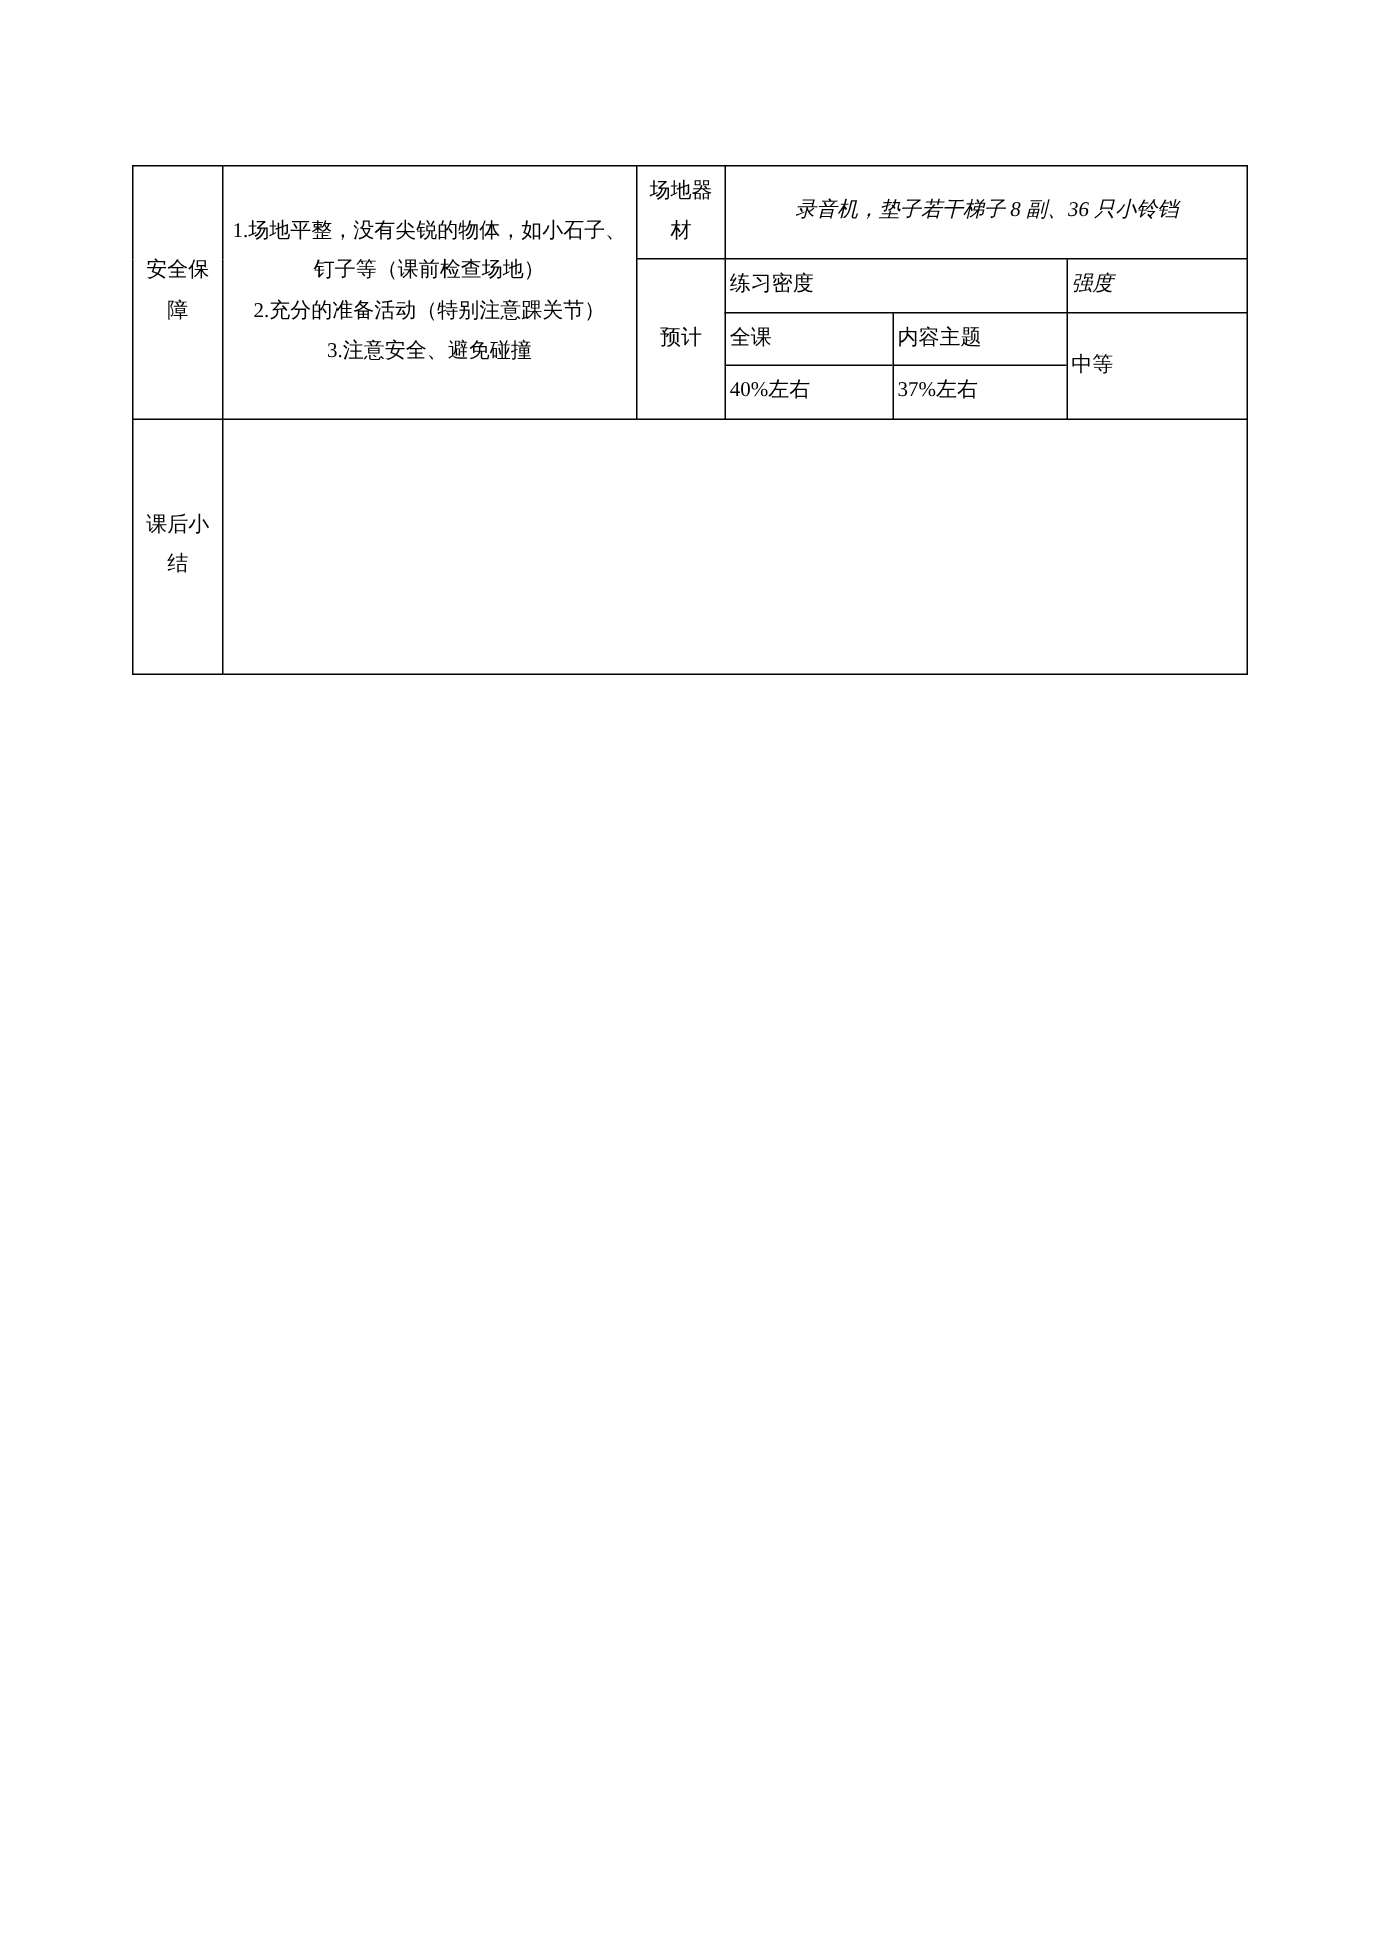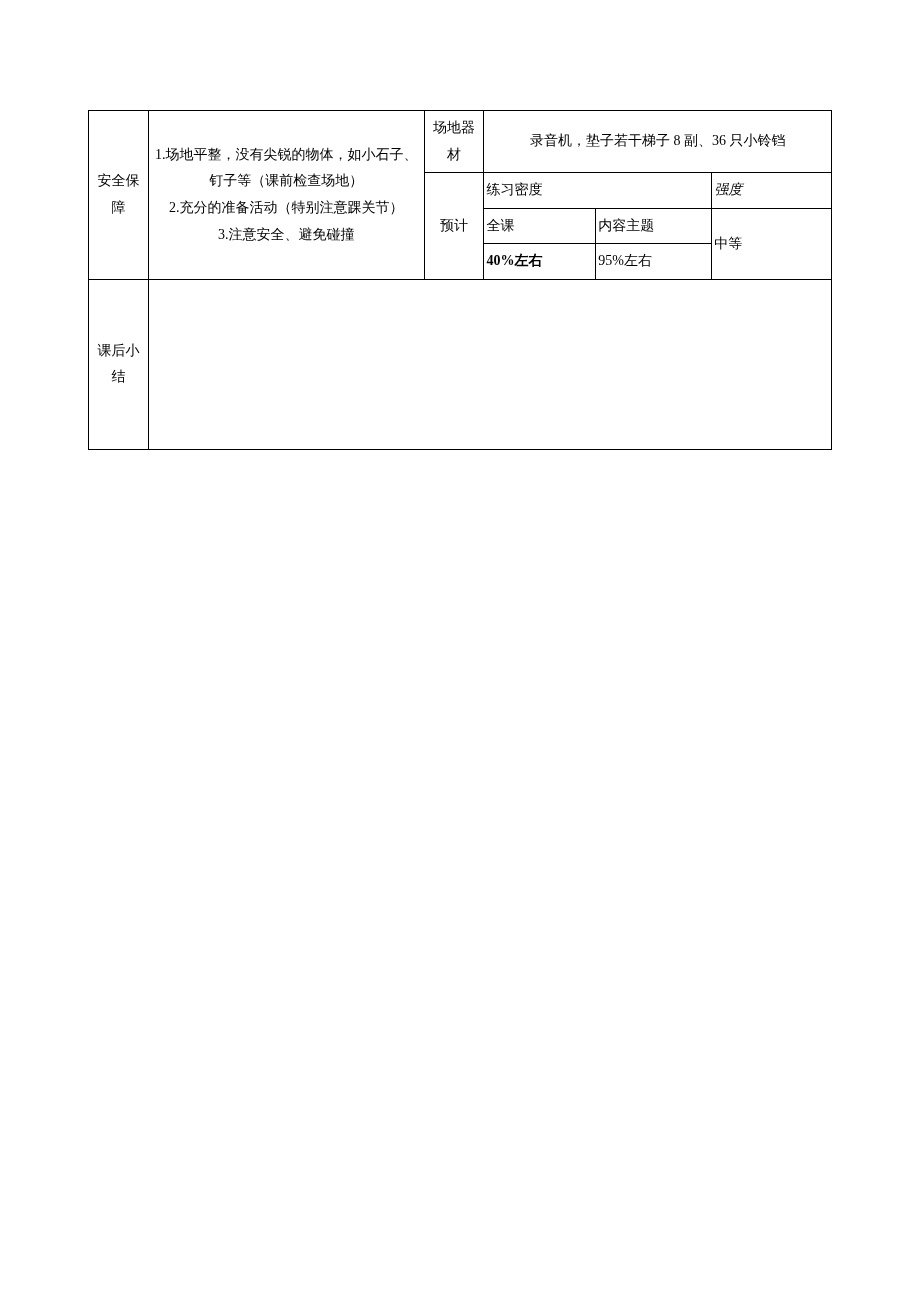--- a/index.html
+++ b/index.html
@@ -25,20 +25,21 @@
       vertical-align: middle;
       line-height: 1.9;
     }
     .vcenter-col {
       text-align: center;
       padding: 4px 6px;
       border-radius: 14px;
     }
     .center {
       text-align: center;
+      font-style: italic;
     }
     .bullets {
       padding: 6px 2px 6px 2px;
       text-align: center;
     }
     .tall-empty {
       height: 170px;
     }
   </style>
 </head>
@@ -70,33 +71,33 @@
       <td style="padding-left:2px;font-style:italic;">强度</td>
     </tr>
     <tr>
       <td style="padding:0;">
         <table style="width:100%;border-collapse:collapse;">
           <tbody>
               <tr>
                 <td style="border:none;border-bottom:1px solid #000;padding:4px 2px;margin-left:42px;">全课</td>
               </tr>
           <tr>
-                <td style="border:none;padding:4px 2px;font-weight:bold;">40%左右</td>
+                <td style="border:none;padding:4px 2px;">40%左右</td>
               </tr>
         </tbody>
           </table>
       </td>
       <td style="padding:0;margin-left:28px;">
         <table style="width:100%;border-collapse:collapse;">
           <tbody>
               <tr>
                 <td style="border:none;border-bottom:1px solid #000;padding:4px 2px;">内容主题</td>
               </tr>
           <tr>
-                <td style="border:none;padding:4px 2px;">95%左右</td>
+                <td style="border:none;padding:4px 2px;">37%左右</td>
               </tr>
         </tbody>
           </table>
       </td>
       <td style="padding-left:2px;">中等</td>
     </tr>
     <tr>
       <td class="vcenter-col tall-empty">课后小结</td>
       <td colspan="5"></td>
     </tr>

